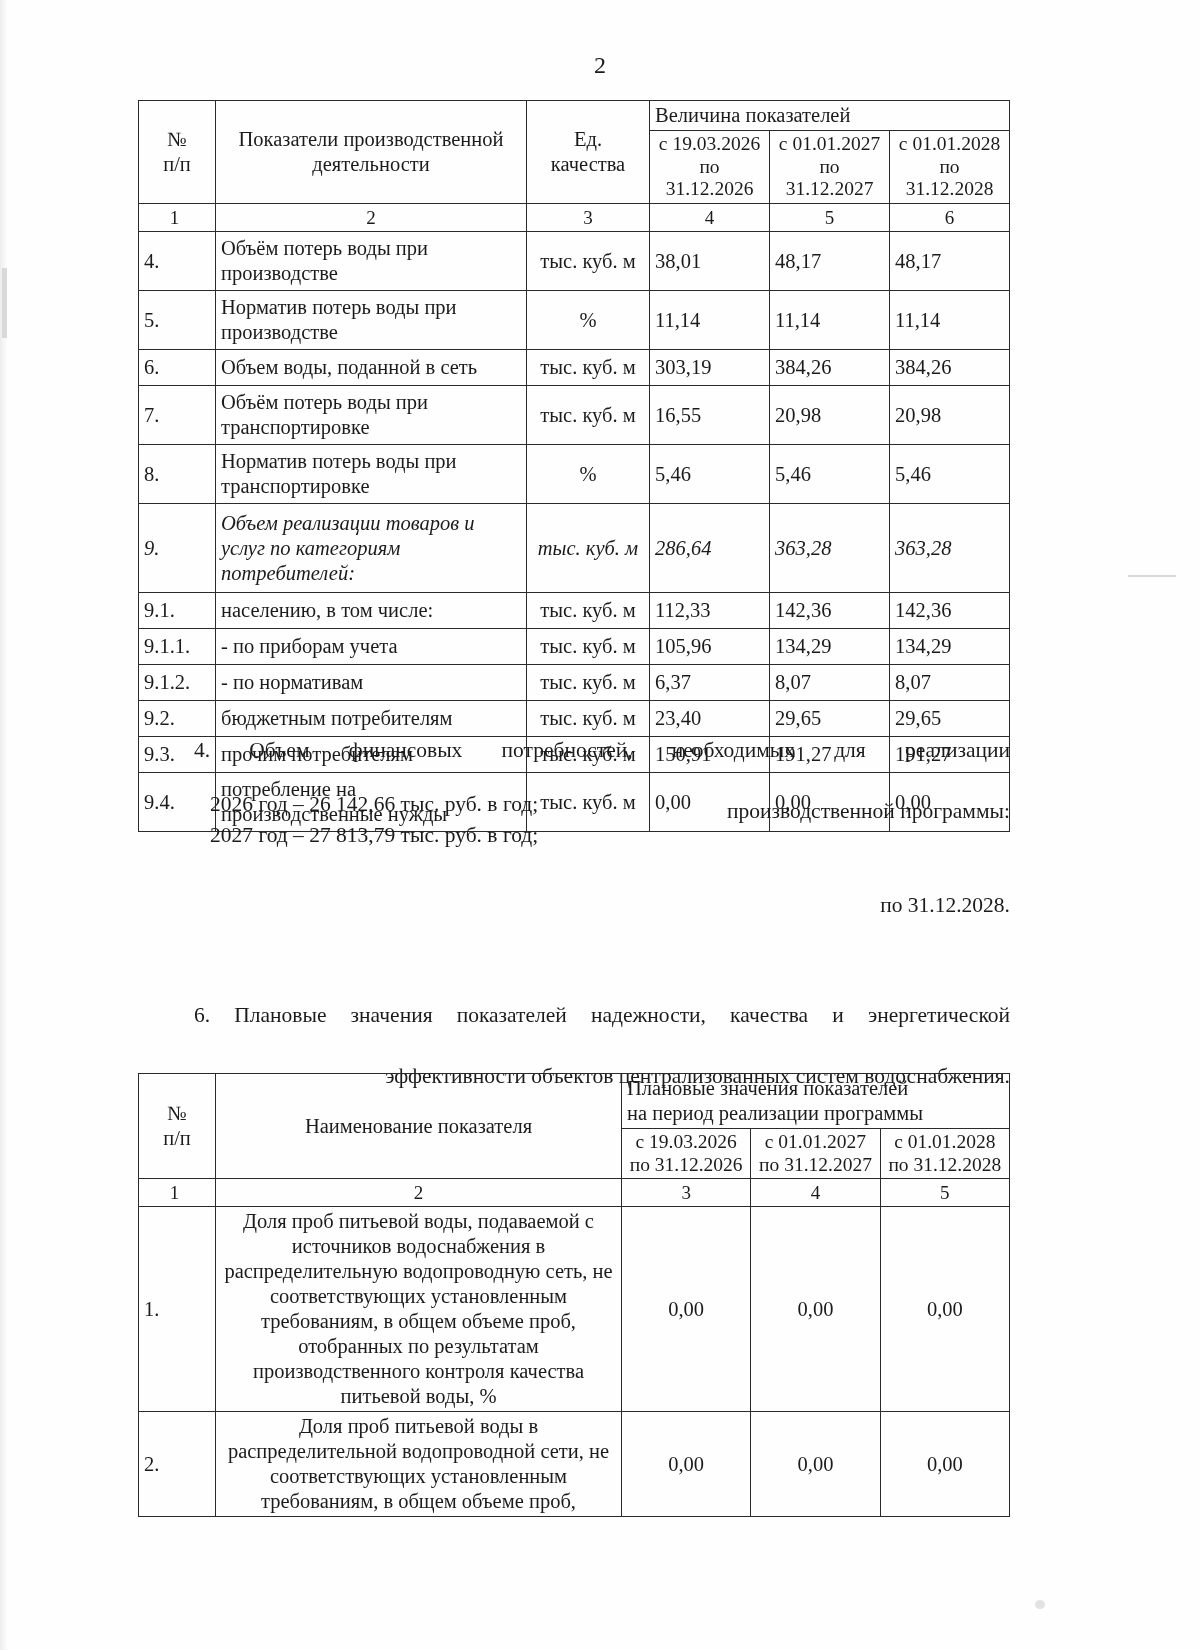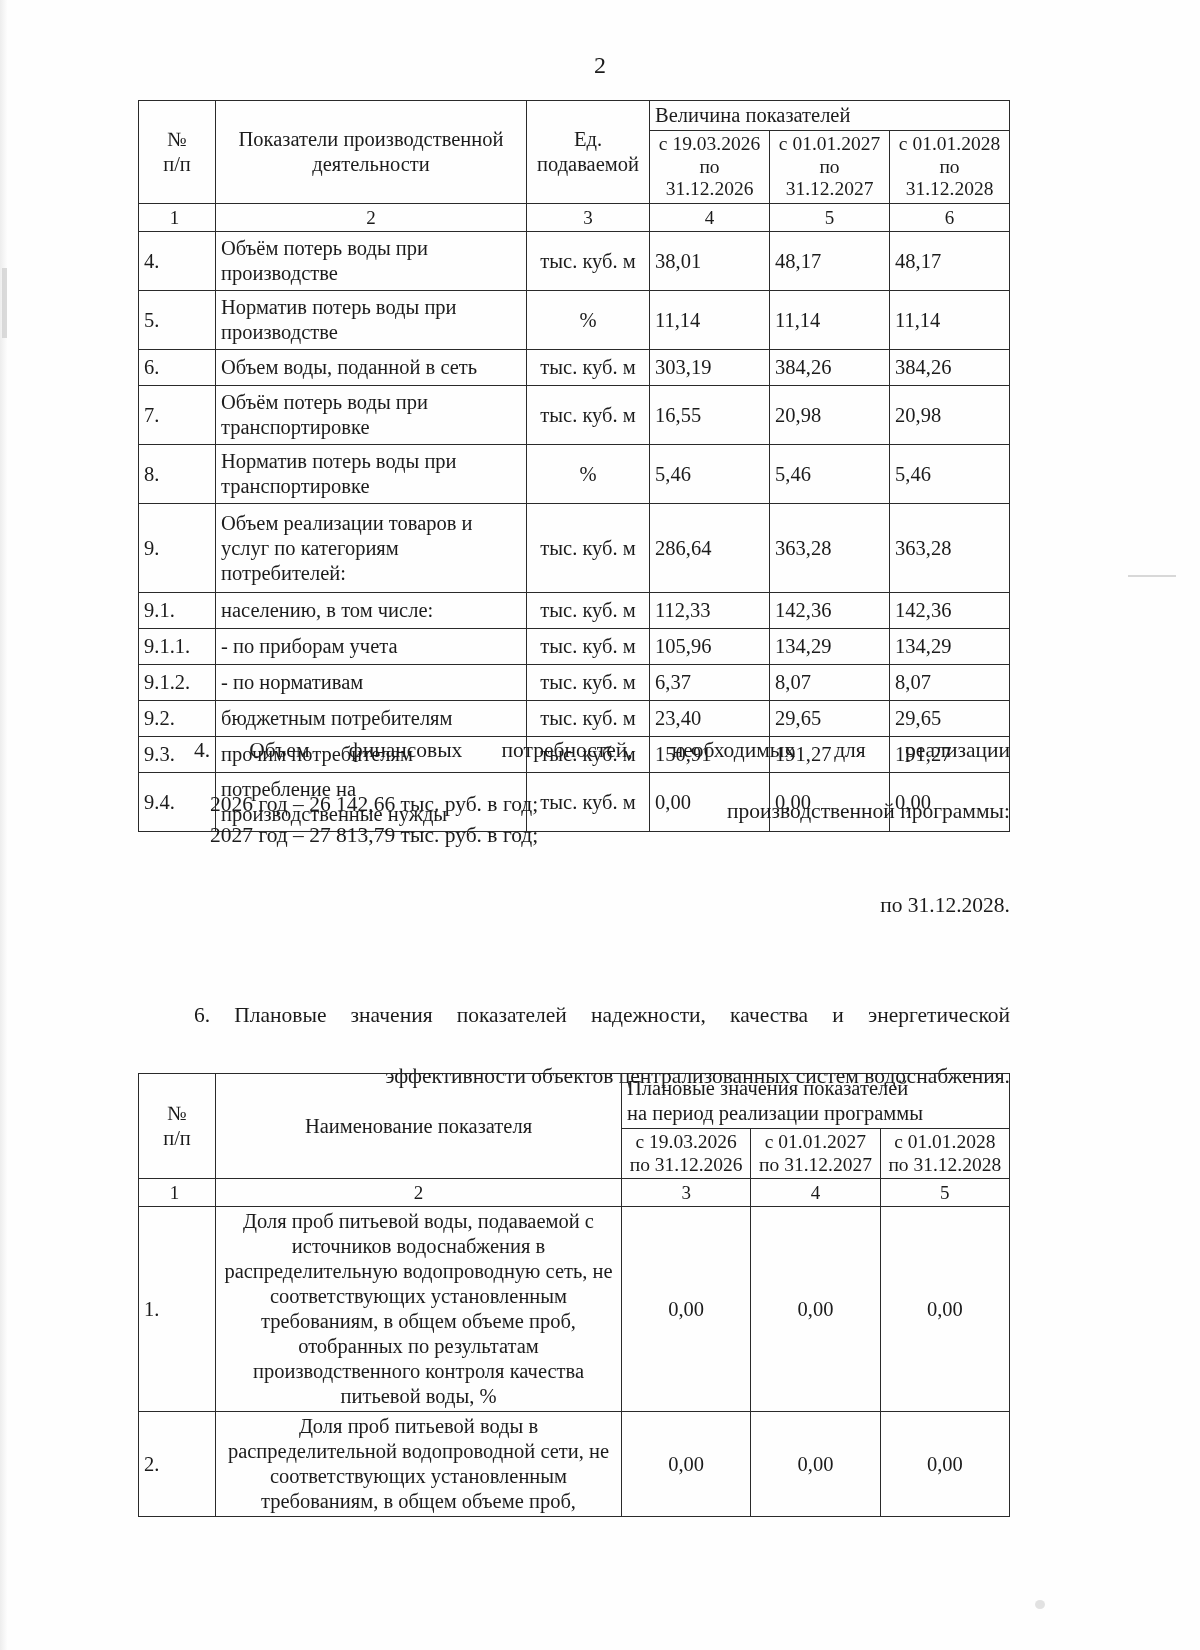--- a/index.html
+++ b/index.html
@@ -95,21 +95,21 @@
 
   .t2-num  { width: 66px;  text-align: left; padding-left: 7px; }
   .t2-name { width: 395px; text-align: center; padding-left: 8px; }
   .t2-val  { width: 137px; text-align: center; }
 
   .hdr-center { text-align: center; }
   .rownum-row td { text-align: center; font-size: 19px; padding: 0 3px; }
   .rownum-row td.c-num, .rownum-row td.t2-num { text-align: center; padding-left: 0; }
   .tall td { height: 54px; }
   .short td { height: 31px; }
-  .xtall td { height: 84px; }
+  .xtall td { height: 84px; font-style: italic; }
 
   .hdr-span-title {
     text-align: left;
     padding: 1px 4px 2px;
   }
   .hdr-period {
     text-align: center;
     font-size: 19.5px;
     line-height: 1.16;
     padding: 3px 2px;
@@ -167,21 +167,21 @@
         <td class="c-num hdr-center" rowspan="2">
           <span class="vstack">№</span>
           <span class="vstack">п/п</span>
         </td>
         <td class="c-name hdr-center" rowspan="2">
           <span class="vstack">Показатели производственной</span>
           <span class="vstack">деятельности</span>
         </td>
         <td class="c-unit hdr-center" rowspan="2">
           <span class="vstack">Ед.</span>
-          <span class="vstack">подаваемой</span>
+          <span class="vstack">качества</span>
         </td>
         <td class="hdr-span-title" colspan="3">Величина показателей</td>
       </tr>
       <tr>
         <td class="c-val hdr-period">
           <span class="vstack">с 19.03.2026</span>
           <span class="vstack">по 31.12.2026</span>
         </td>
         <td class="c-val hdr-period">
           <span class="vstack">с 01.01.2027</span>

